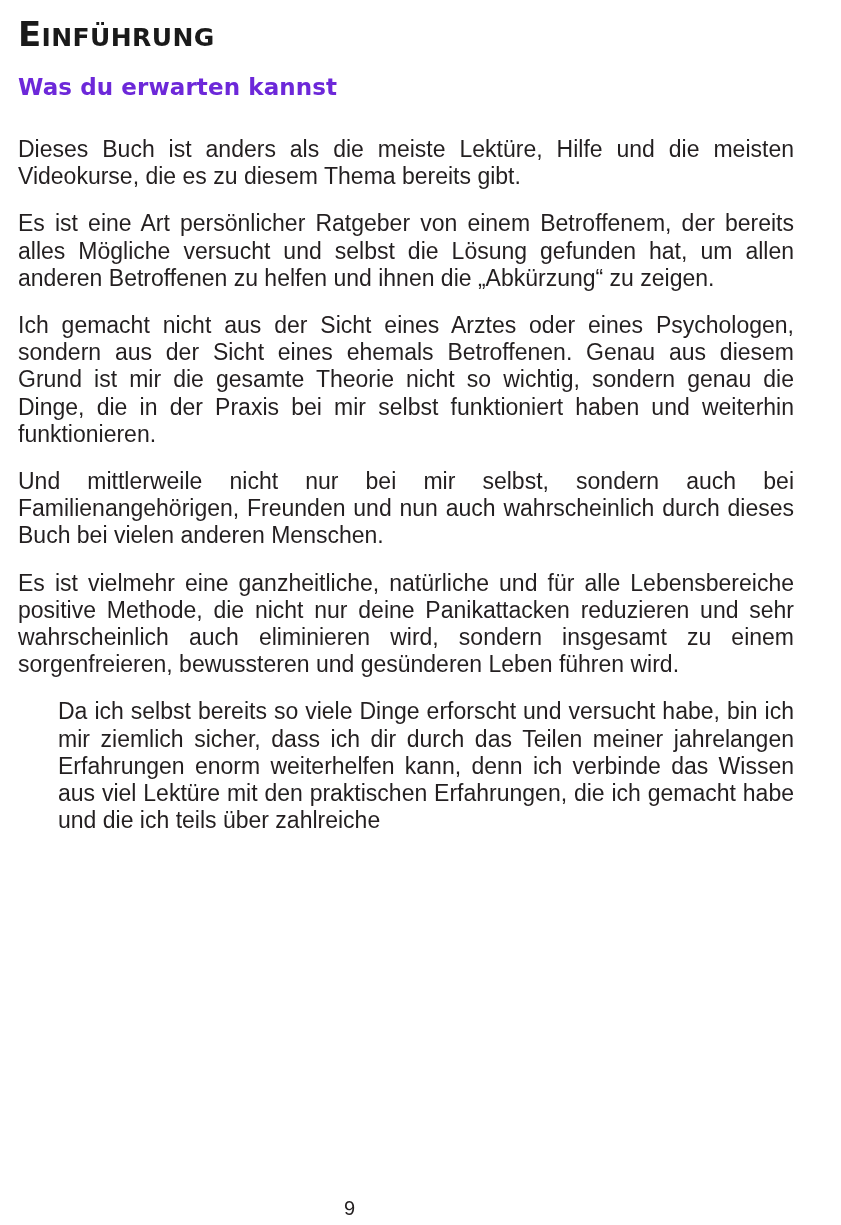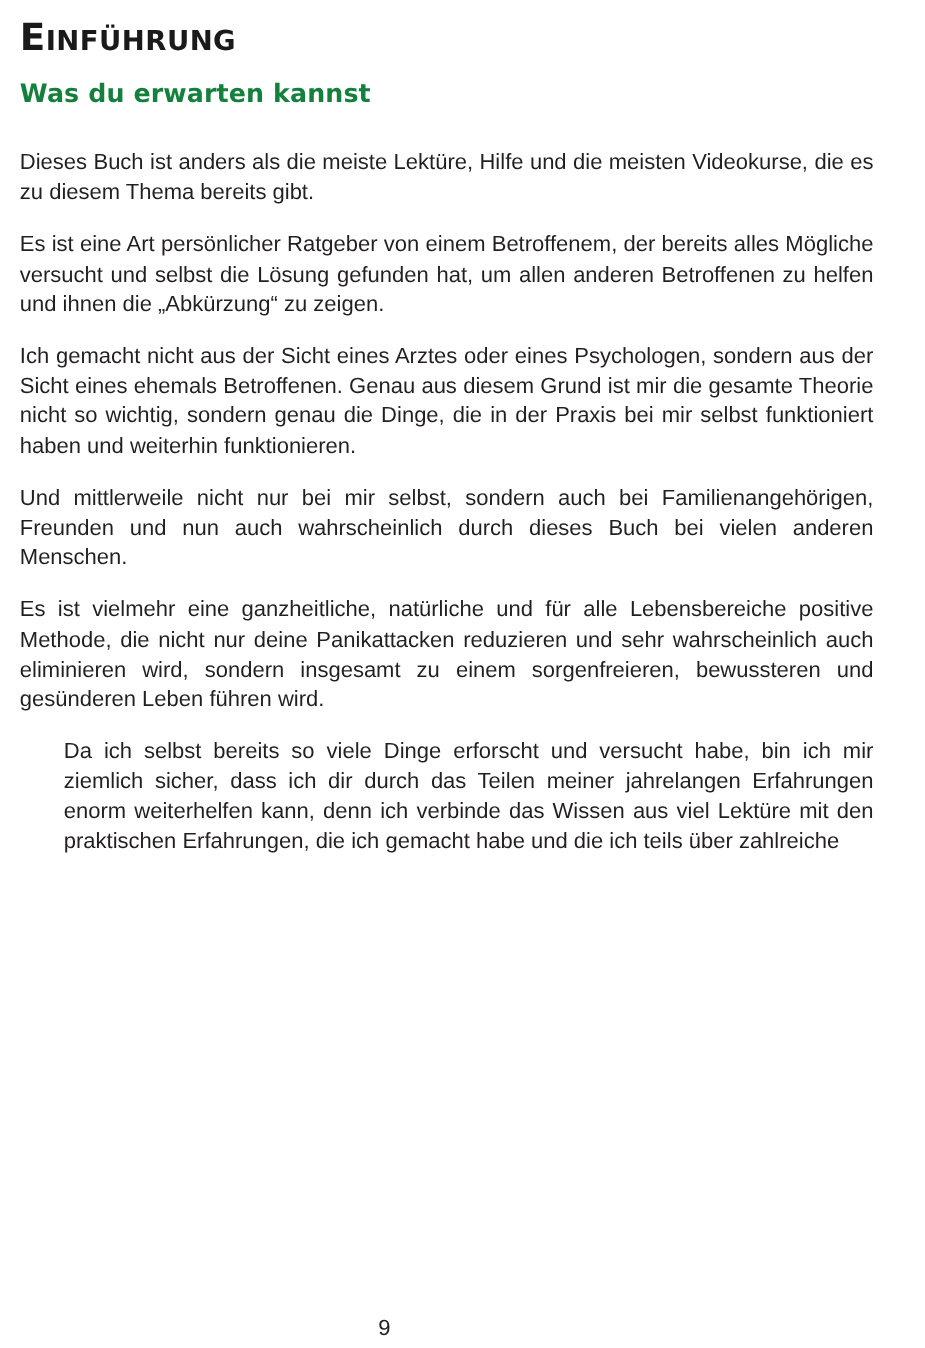--- a/index.html
+++ b/index.html
@@ -54,31 +54,31 @@
 
   
   .section-heading {
     margin: 0;
     padding: 14px 0 0 0;
     font-family: "DejaVu Sans", sans-serif;
     font-weight: 700;
     font-size: 23px;
     line-height: 30px;
     letter-spacing: 0.1px;
-    color: #15803d;
+    color: #6d28d9;
   }
 
   
   .body-block {
     margin-top: 34px;
   }
   p.para {
     margin: 0 0 20px 0;
     font-family: "Liberation Sans", sans-serif;
-    font-size: 20px;
+    font-size: 23px;
     line-height: 27.2px;
     text-align: justify;
     text-justify: inter-word;
     color: #231f20;
     hyphens: none;
   }
   p.para:last-child {
     margin-bottom: 0;
   }
   

